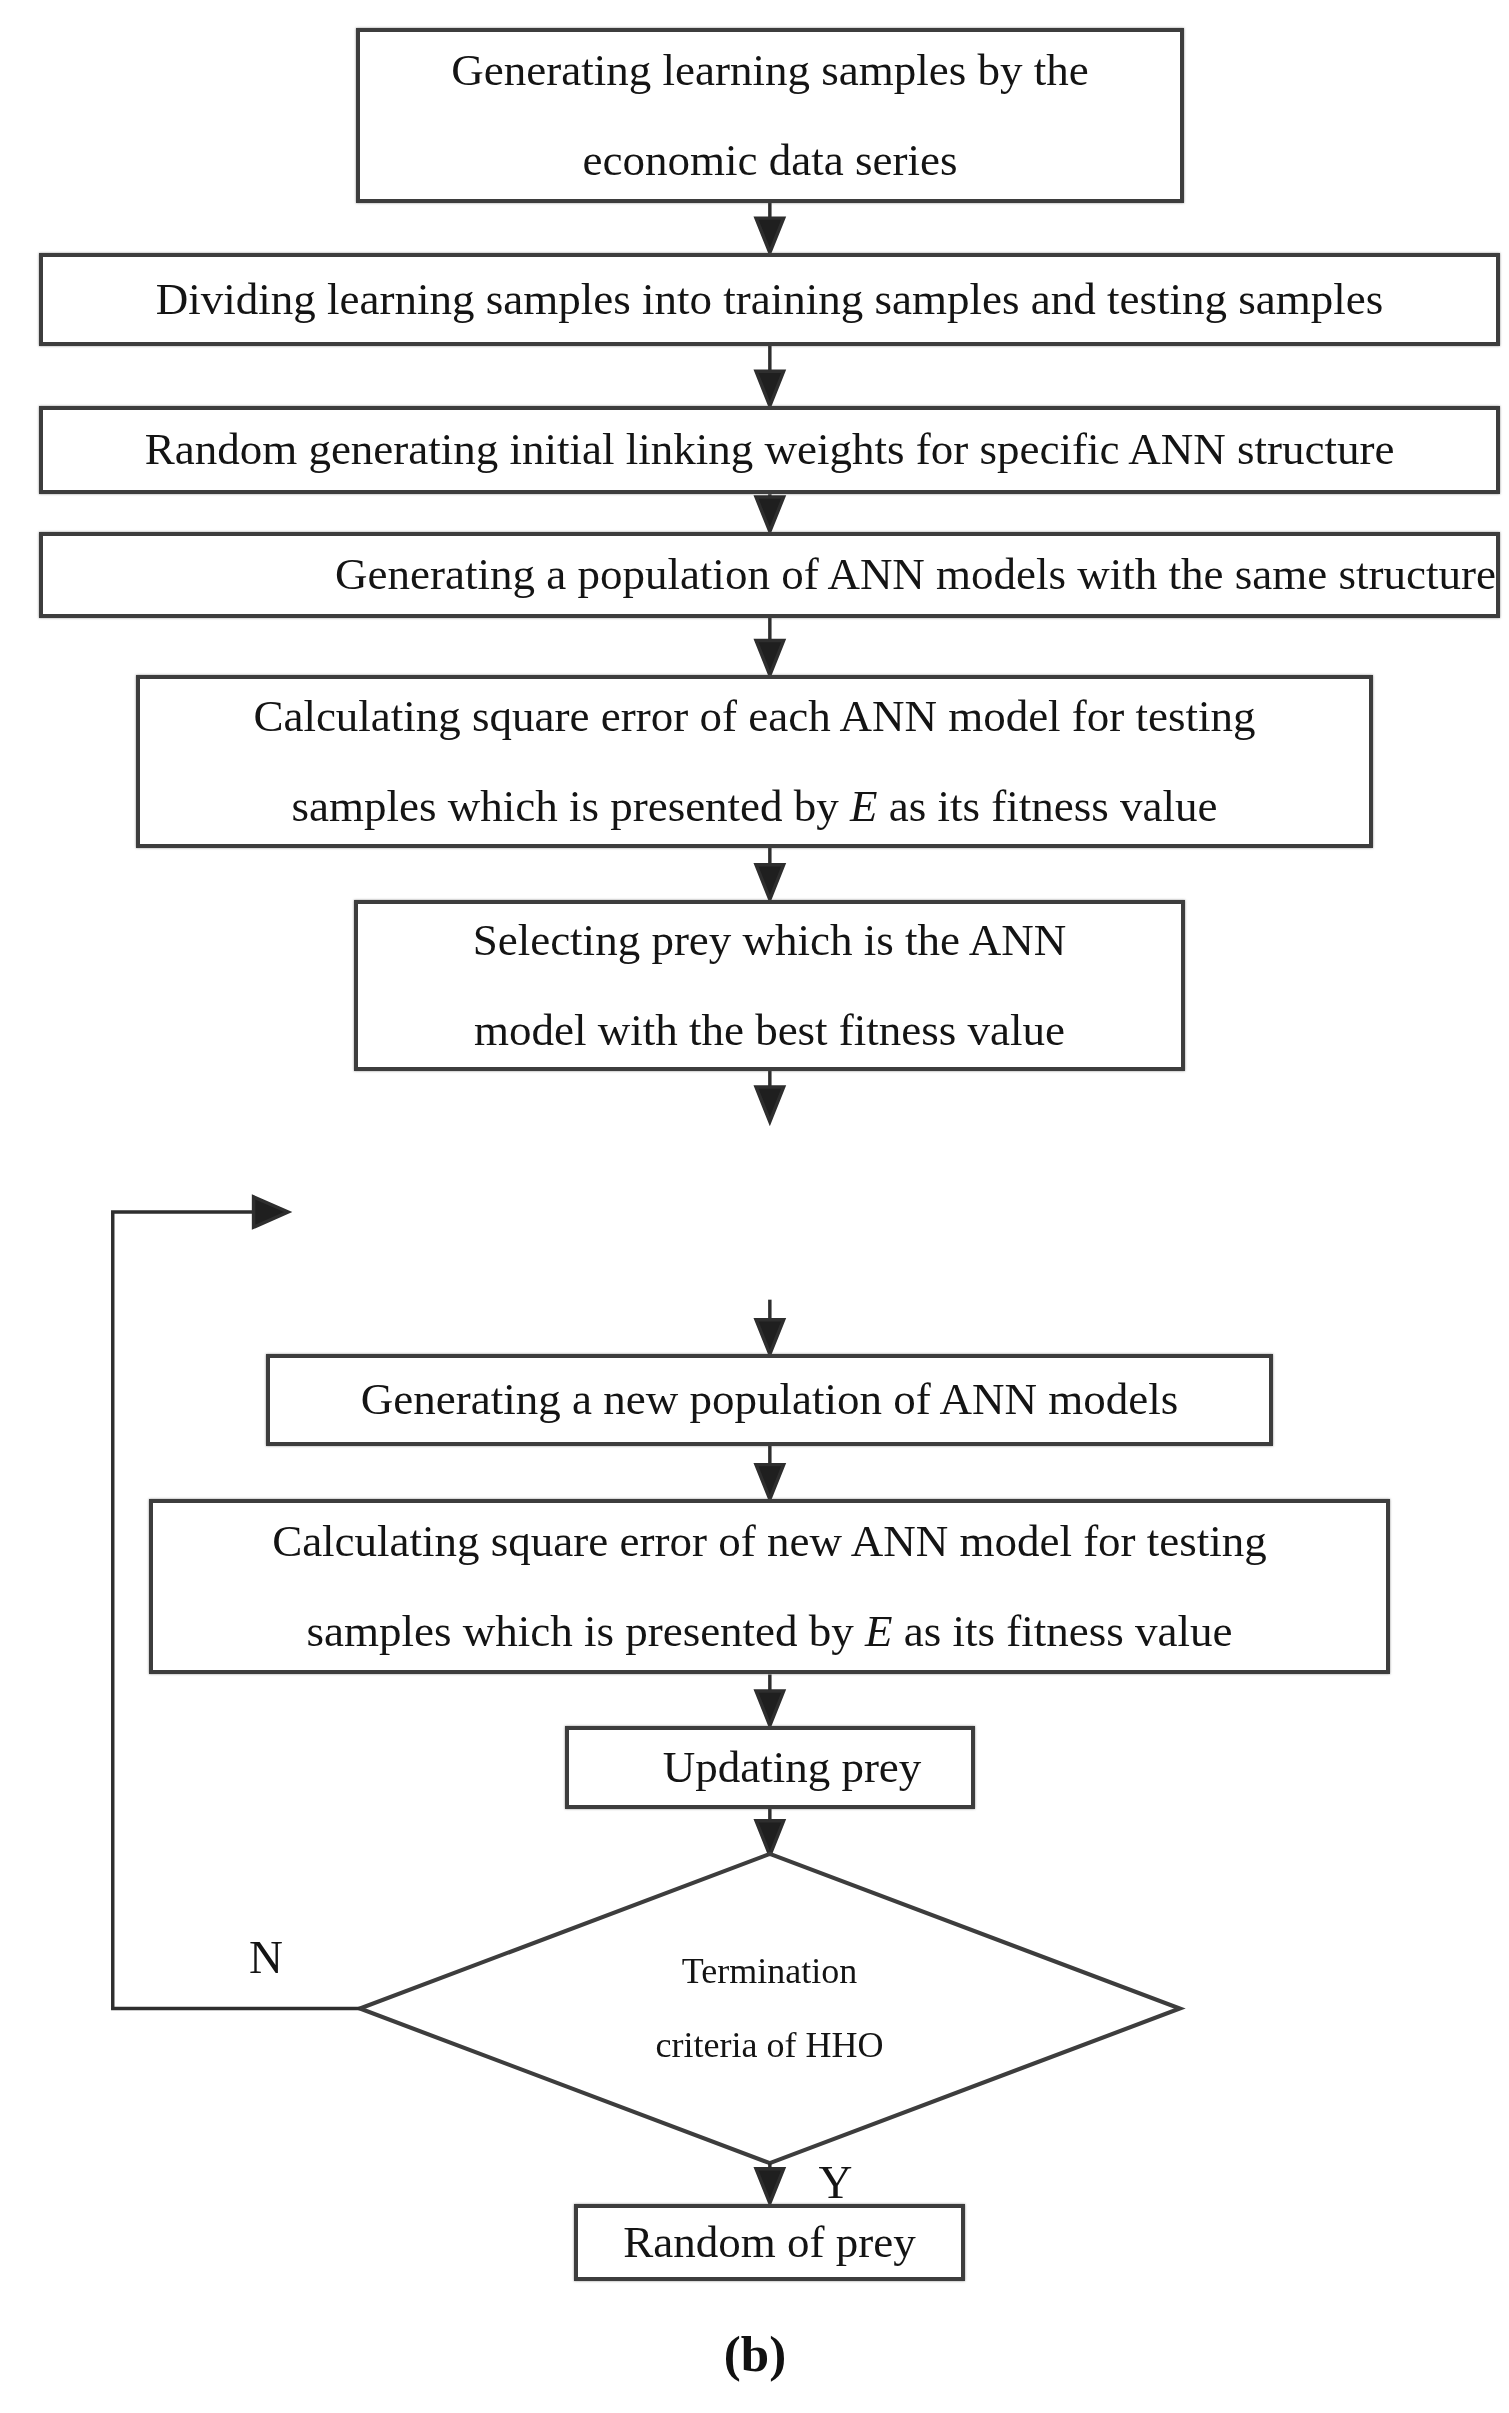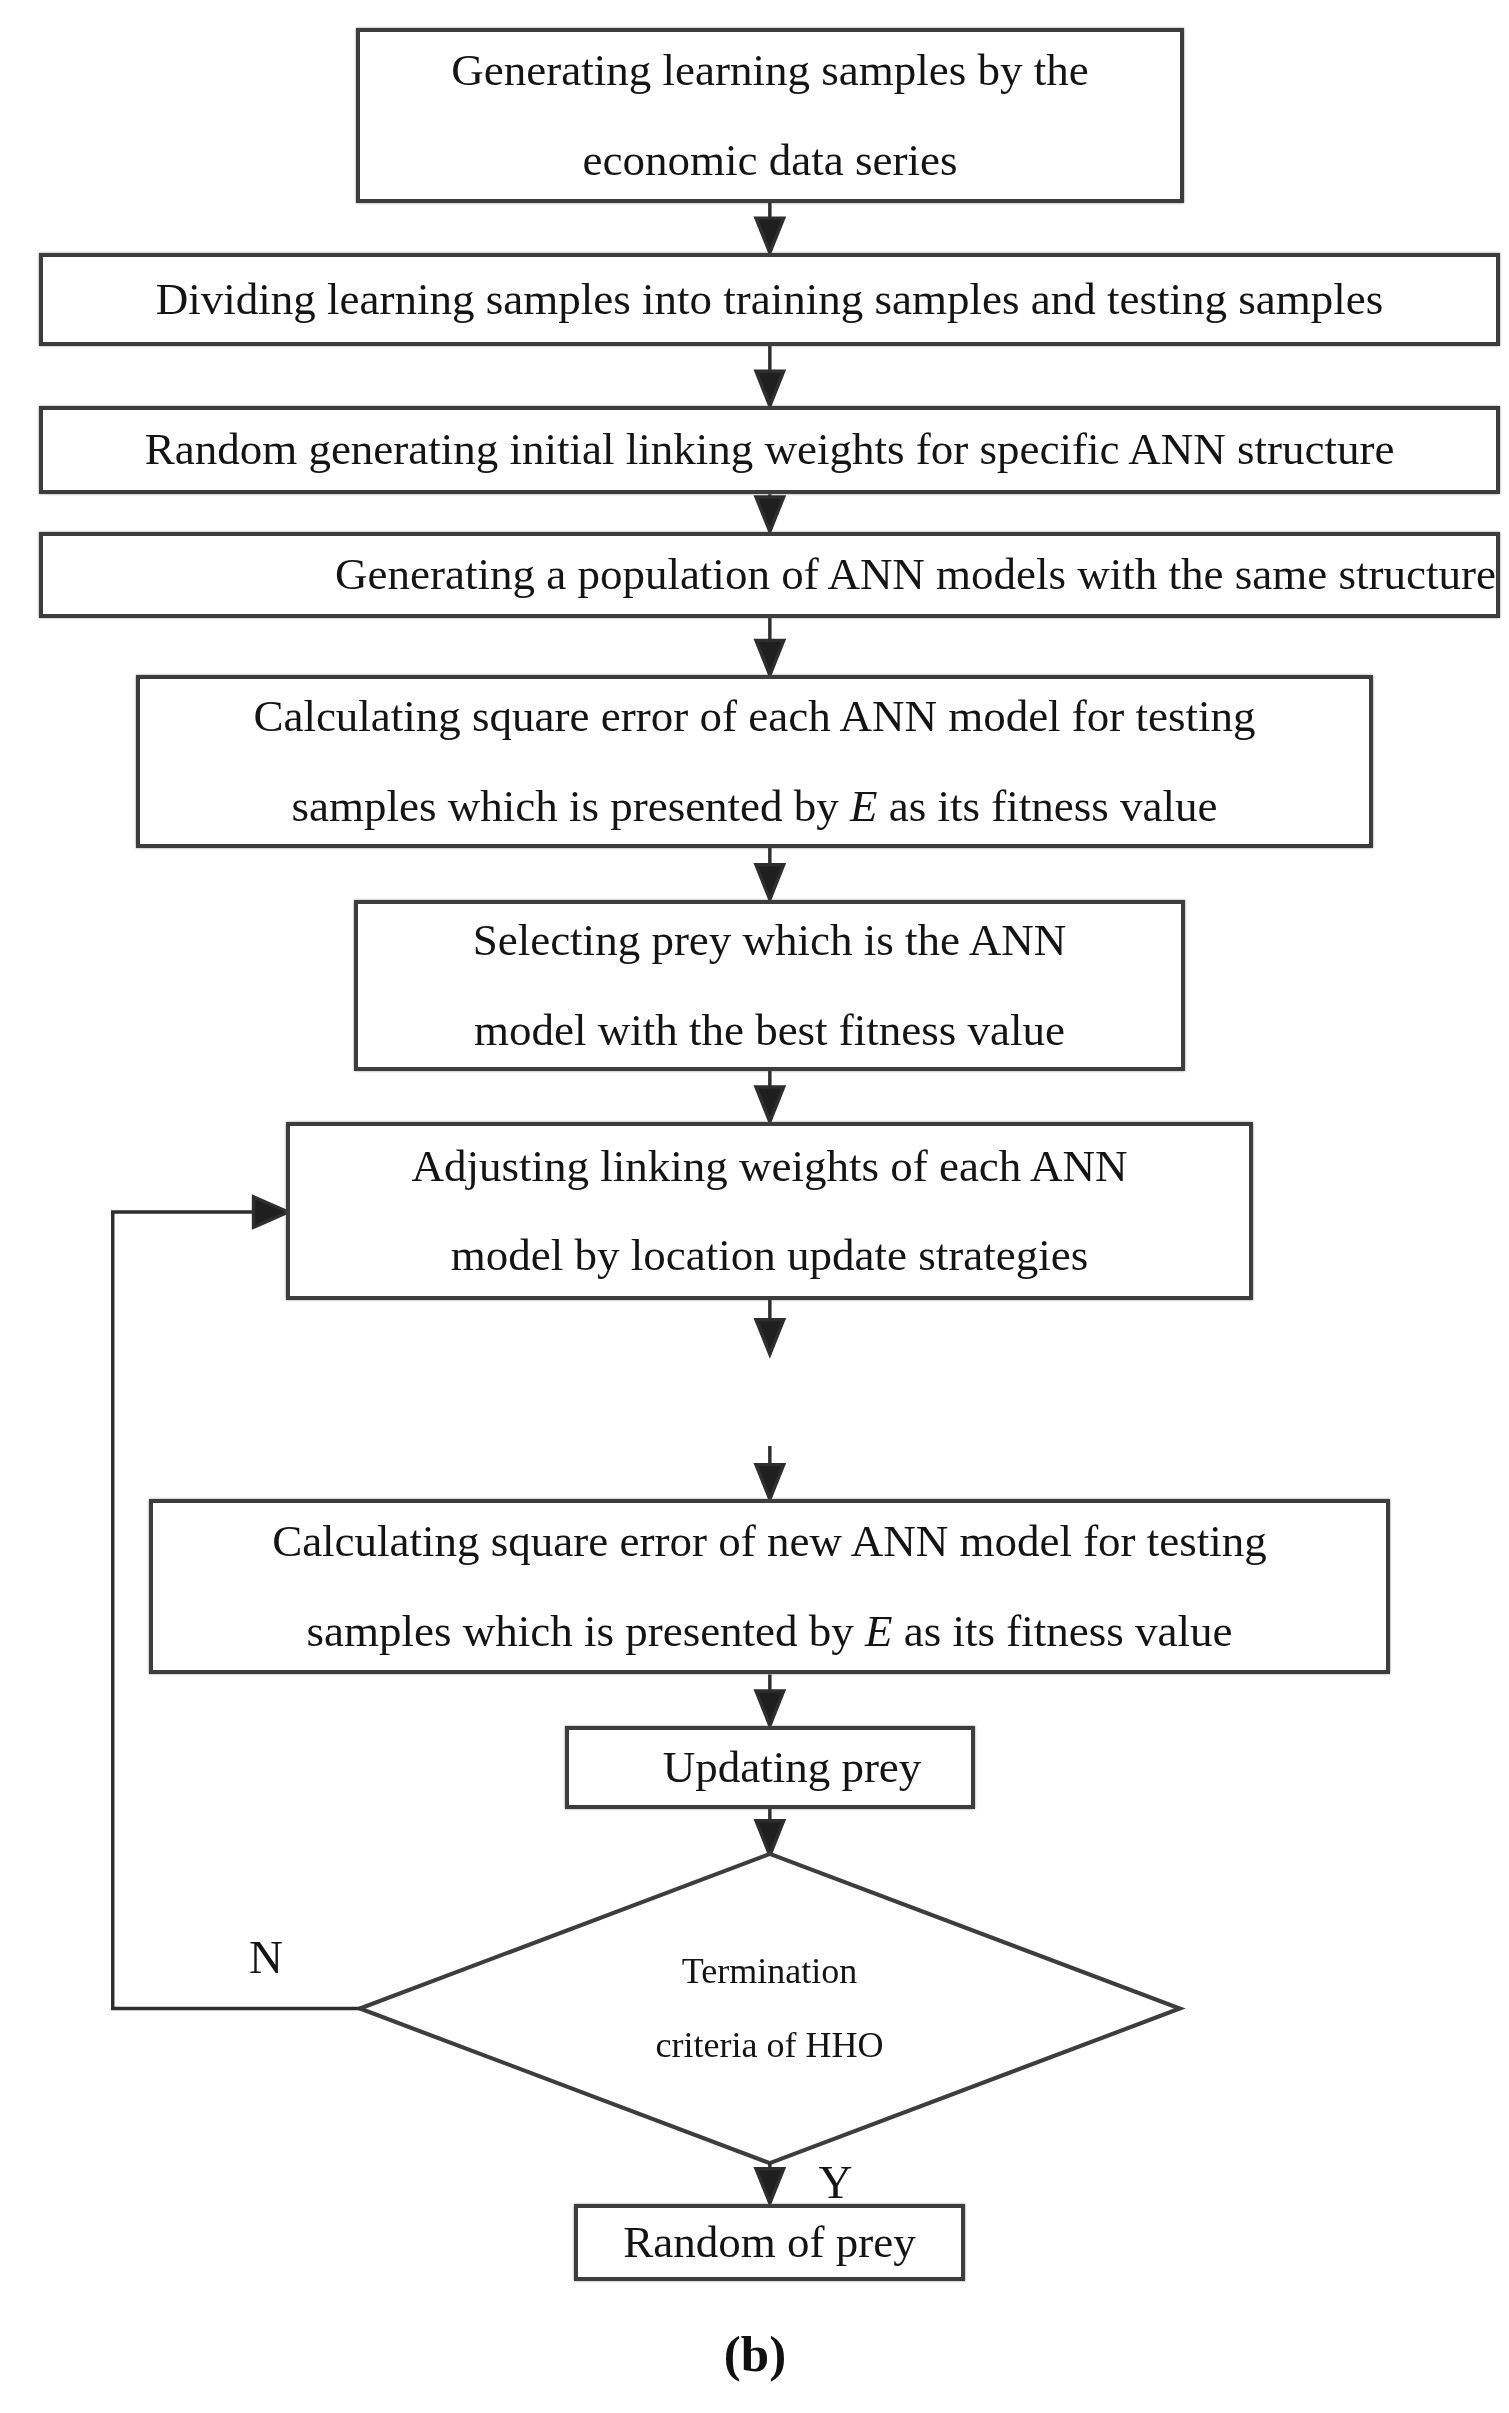--- a/index.html
+++ b/index.html
@@ -164,27 +164,26 @@
     </div>
   </div>
 
   <div class="node" style="left:354px; top:900px; width:831px; height:171px;">
     <div class="txt">
       <span class="line">Selecting prey which is the ANN</span>
       <span class="line">model with the best fitness value</span>
     </div>
   </div>
 
-  <div class="node" style="left:286px; top:1122px; width:967px; height:178px;">
-    <div class="txt">
-      <span class="line">Adjusting linking weights of each ANN</span>
-      <span class="line">model by location update strategies</span>
-    </div>
-  </div>
-
+
+  <div class="node" style="left:266px; top:1354px; width:1007px; height:92px;">
+    <div class="txt">
+      <span class="line">Generating a new population of ANN models</span>
+    </div>
+  </div>
 
   <div class="node" style="left:149px; top:1499px; width:1241px; height:175px;">
     <div class="txt">
       <span class="line">Calculating square error of new ANN model for testing</span>
       <span class="line"><span>samples which is presented by </span><em>E</em><span> as its fitness value</span></span>
     </div>
   </div>
 
   <div class="node" style="left:565px; top:1726px; width:410px; height:83px;padding-left:44px;">
     <div class="txt">

